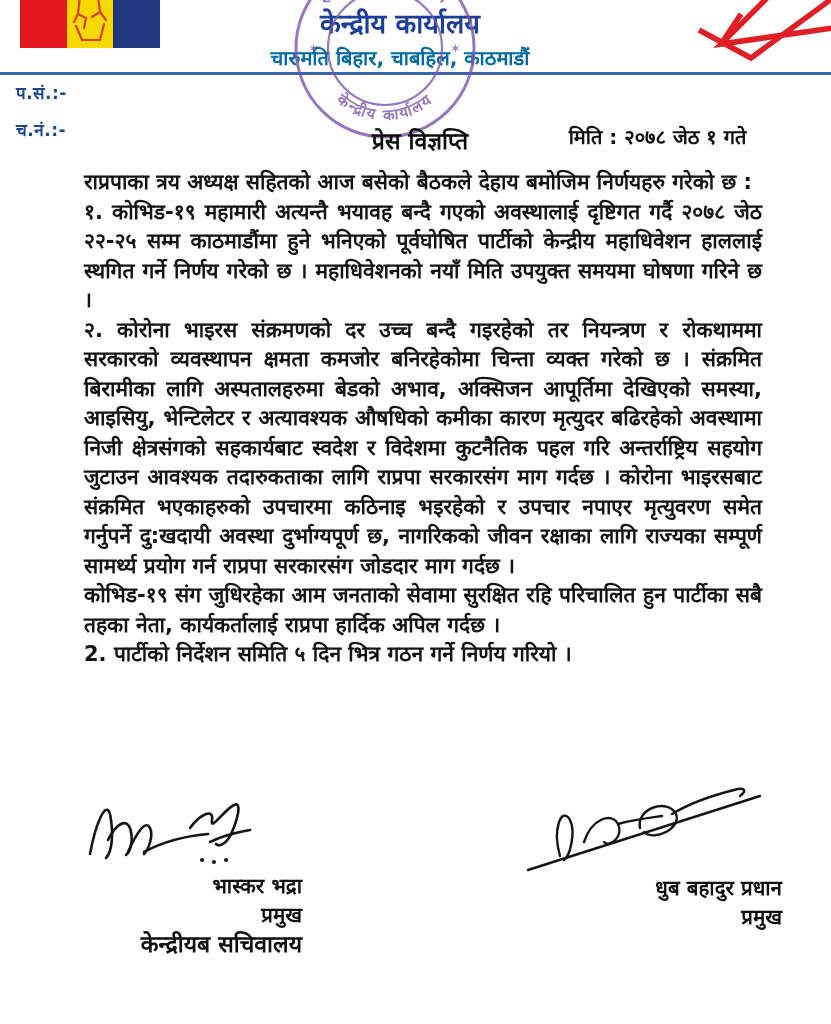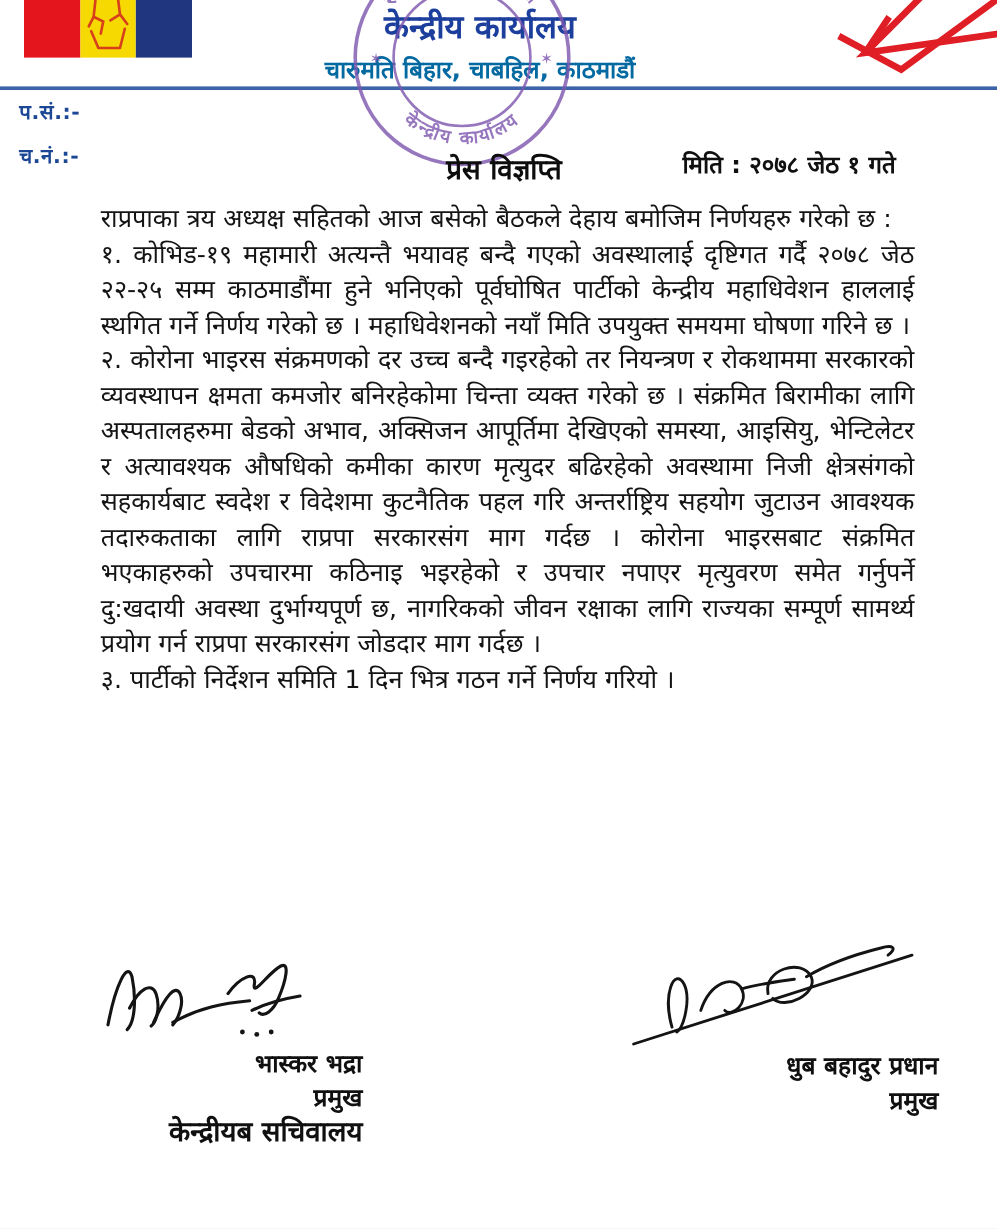--- a/index.html
+++ b/index.html
@@ -35,21 +35,21 @@
     position:absolute;left:520px;top:82px;width:275px;text-align:center;
     font-size:20px;font-weight:600;color:#101010;margin-top:41px;
   }
   .doc-title{
     position:absolute;left:295px;top:124px;width:250px;text-align:center;
     font-size:23px;font-weight:bold;color:#0d0d0d;
   }
   
   .body-text{
     position:absolute;left:84px;top:168px;width:678px;
-    font-size:21px;line-height:29.5px;font-weight:400;
+    font-size:21px;line-height:29.5px;font-weight:700;
     text-align:justify;color:#141414;
   }
   .body-text p{margin:0;}
   
   .sig-block{position:absolute;text-align:right;color:#101010;}
   .sig-left{left:62px;top:792px;width:240px;}
   .sig-right{left:512px;top:780px;width:270px;}
   .sig-name{font-size:20.5px;font-weight:bold;line-height:29px;margin-top:2px;}
   .sig-role{font-size:20.5px;font-weight:bold;line-height:29px;}
   .sig-org{font-size:23px;font-weight:bold;line-height:29px;}
@@ -111,21 +111,22 @@
   </svg>
 
   <div class="date-line">मिति : २०७८ जेठ १ गते</div>
 
   <div class="doc-title">प्रेस विज्ञप्ति</div>
 
   <div class="body-text">
     <p>राप्रपाका त्रय अध्यक्ष सहितको आज बसेको बैठकले देहाय बमोजिम निर्णयहरु गरेको छ :</p>
     <p>१. कोभिड-१९ महामारी अत्यन्तै भयावह बन्दै गएको अवस्थालाई दृष्टिगत गर्दै २०७८ जेठ २२-२५ सम्म काठमाडौंमा हुने भनिएको पूर्वघोषित पार्टीको केन्द्रीय महाधिवेशन हाललाई स्थगित गर्ने निर्णय गरेको छ । महाधिवेशनको नयाँ मिति उपयुक्त समयमा घोषणा गरिने छ ।</p>
     <p>२. कोरोना भाइरस संक्रमणको दर उच्च बन्दै गइरहेको तर नियन्त्रण र रोकथाममा सरकारको व्यवस्थापन क्षमता कमजोर बनिरहेकोमा चिन्ता व्यक्त गरेको छ । संक्रमित बिरामीका लागि अस्पतालहरुमा बेडको अभाव, अक्सिजन आपूर्तिमा देखिएको समस्या, आइसियु, भेन्टिलेटर र अत्यावश्यक औषधिको कमीका कारण मृत्युदर बढिरहेको अवस्थामा निजी क्षेत्रसंगको सहकार्यबाट स्वदेश र विदेशमा कुटनैतिक पहल गरि अन्तर्राष्ट्रिय सहयोग जुटाउन आवश्यक तदारुकताका लागि राप्रपा सरकारसंग माग गर्दछ । कोरोना भाइरसबाट संक्रमित भएकाहरुको उपचारमा कठिनाइ भइरहेको र उपचार नपाएर मृत्युवरण समेत गर्नुपर्ने दु:खदायी अवस्था दुर्भाग्यपूर्ण छ, नागरिकको जीवन रक्षाका लागि राज्यका सम्पूर्ण सामर्थ्य प्रयोग गर्न राप्रपा सरकारसंग जोडदार माग गर्दछ ।</p>
-    <p>३. पार्टीको निर्देशन समिति 1 दिन भित्र गठन गर्ने निर्णय गरियो ।</p>
+    <p>कोभिड-१९ संग जुधिरहेका आम जनताको सेवामा सुरक्षित रहि परिचालित हुन पार्टीका सबै तहका नेता, कार्यकर्तालाई राप्रपा हार्दिक अपिल गर्दछ ।</p>
+    <p>2. पार्टीको निर्देशन समिति ५ दिन भित्र गठन गर्ने निर्णय गरियो ।</p>
   </div>
 
   <div class="sig-block sig-left">
     <svg width="200" height="78" viewBox="0 0 200 78">
       <g stroke="#141414" stroke-width="2.6" fill="none" stroke-linecap="round">
         <path d="M8,62 C14,30 24,8 28,22 C32,42 30,60 24,66"></path>
         <path d="M26,48 C34,32 44,26 48,36 C52,48 48,60 44,63"></path>
         <path d="M46,60 C56,38 64,28 68,36 C72,44 66,58 62,62"></path>
         <path d="M62,60 C84,48 104,44 126,42"></path>
         <path d="M108,36 C118,22 132,16 130,28 C128,40 142,18 152,13 C160,9 156,26 150,40 C146,50 138,56 134,52"></path>

